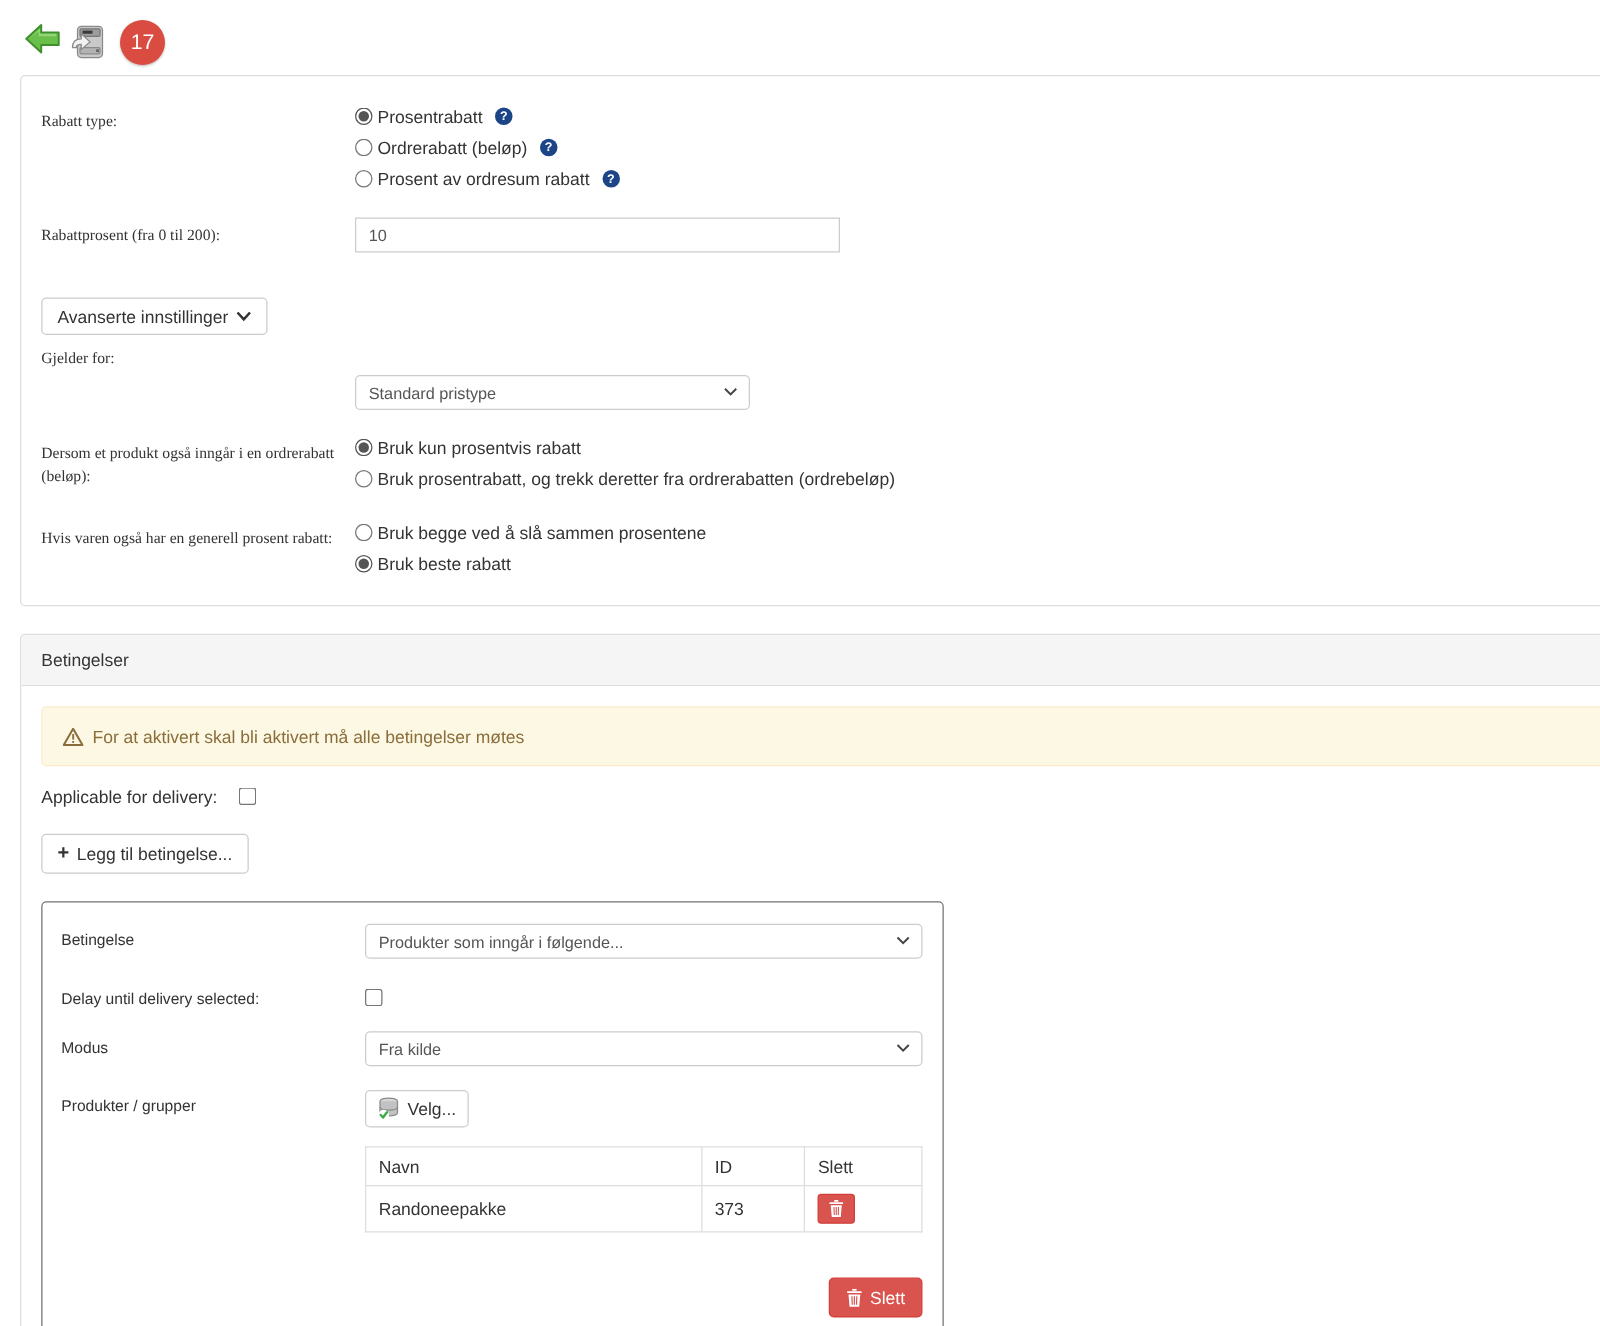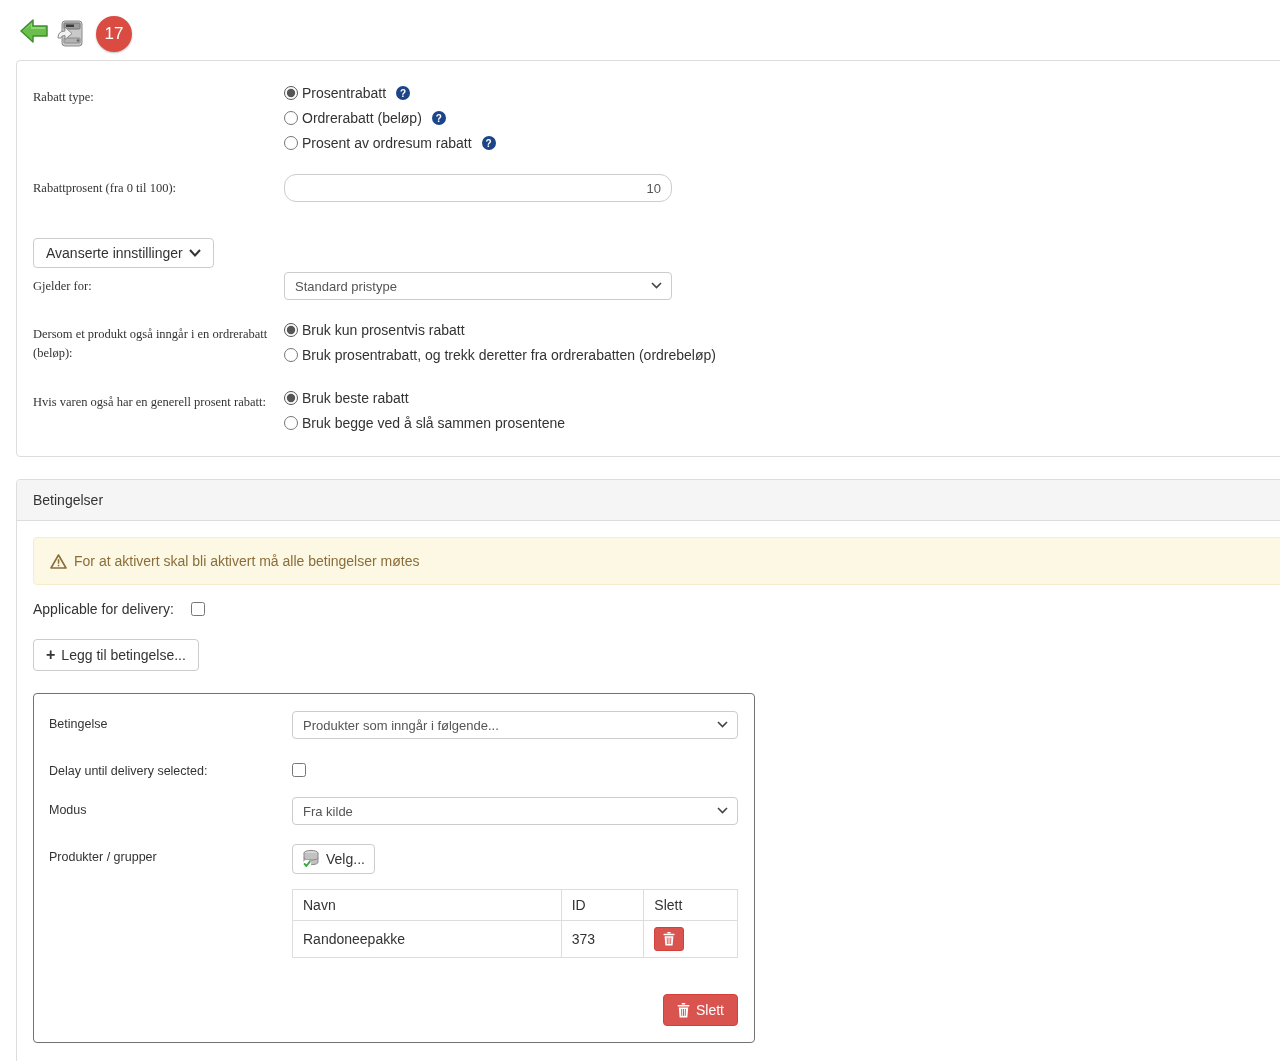--- a/index.html
+++ b/index.html
@@ -59,35 +59,34 @@
   .help-icon {
     display: inline-flex; align-items: center; justify-content: center;
     width: 14px; height: 14px; border-radius: 50%;
     background: #1c4587; color: #fff;
     font-size: 10px; font-weight: bold;
     margin-left: 10px; cursor: pointer;
   }
 
   .text-input {
     width: 388px; height: 28px;
-    border: 1px solid #ccc; border-radius: 12px;
+    border: 1px solid #ccc; border-radius: 0;
     padding: 4px 10px; font-size: 13px; color: #555;
     font-family: "Liberation Sans", sans-serif;
-    text-align: right;
   }
 
   .fake-select {
     height: 28px; border: 1px solid #ccc; border-radius: 4px;
     background: #fff; padding: 5px 26px 5px 10px;
     font-size: 13px; color: #555;
     display: flex; align-items: center;
     position: relative; cursor: pointer;
   }
   .fake-select .chev { position: absolute; right: 9px; top: 9px; }
-  .sel-w388 { width: 388px; }
+  .sel-w388 { width: 316px; margin-top: 28px; }
   .sel-w447 { width: 447px; }
 
   .btn {
     display: inline-flex; align-items: center; gap: 6px;
     background: #fff; border: 1px solid #ccc; border-radius: 4px;
     padding: 6px 12px; font-size: 14px; color: #333;
     font-family: "Liberation Sans", sans-serif;
     cursor: pointer; line-height: 1.2;
   }
   .btn-advanced { margin: 18px 0 4px 0; height: 30px; }
@@ -192,21 +191,21 @@
         <div class="radio-row">
           <input type="radio" name="rabatt_type" style="">
           <span class="radio-label">Prosent av ordresum rabatt</span>
           <span class="help-icon">?</span>
         </div>
       </div>
     </div>
 
     
     <div class="form-row mb18">
-      <div class="lbl-col">Rabattprosent (fra 0 til 100):</div>
+      <div class="lbl-col">Rabattprosent (fra 0 til 200):</div>
       <div class="ctl-col">
         <input class="text-input" type="text" value="10" style="">
       </div>
     </div>
 
     
     <button class="btn btn-advanced">
       <span>Avanserte innstillinger</span>
       <svg width="12" height="8" viewBox="0 0 12 8">
           <polyline points="1,1 6,6.5 11,1" fill="none" stroke="#333" stroke-width="2"></polyline>
@@ -239,26 +238,26 @@
           <span class="radio-label">Bruk prosentrabatt, og trekk deretter fra ordrerabatten (ordrebeløp)</span>
         </div>
       </div>
     </div>
 
     
     <div class="form-row">
       <div class="lbl-col">Hvis varen også har en generell prosent rabatt:</div>
       <div class="ctl-col">
         <div class="radio-row">
+          <input type="radio" name="generell_choice" style="">
+          <span class="radio-label">Bruk begge ved å slå sammen prosentene</span>
+        </div>
+        <div class="radio-row">
           <input type="radio" name="generell_choice" checked="" style="">
           <span class="radio-label">Bruk beste rabatt</span>
-        </div>
-        <div class="radio-row">
-          <input type="radio" name="generell_choice" style="">
-          <span class="radio-label">Bruk begge ved å slå sammen prosentene</span>
         </div>
       </div>
     </div>
   </div>
 
   <div class="panel panel-betingelser">
     <div class="panel-heading">Betingelser</div>
     <div class="panel-body">
 
       <div class="alert-warning">

